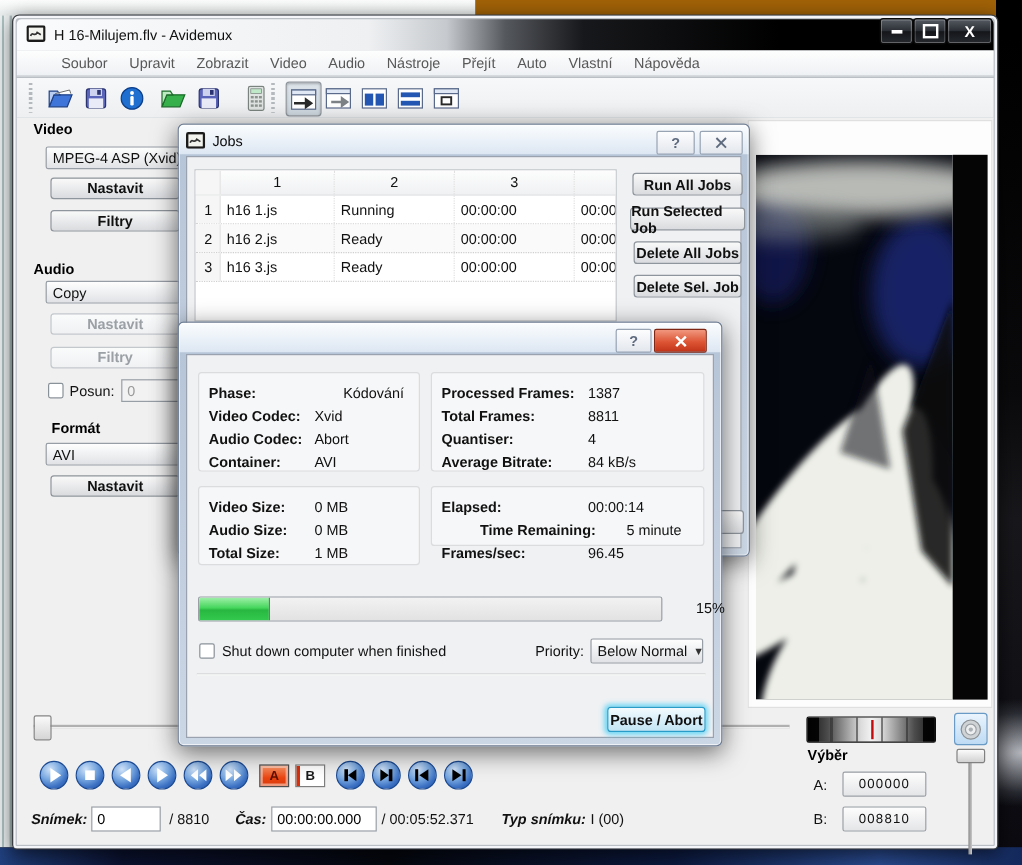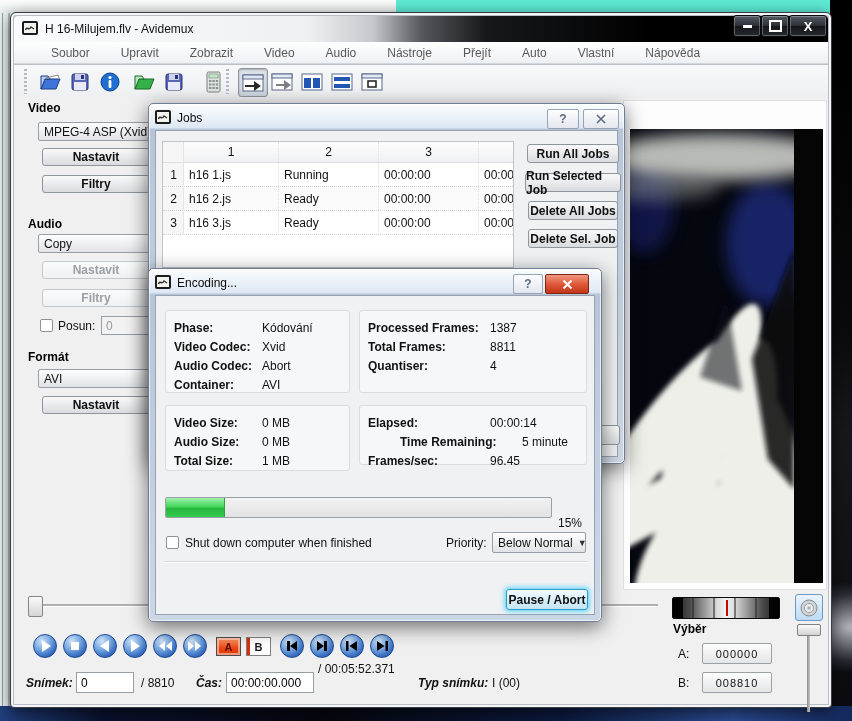--- a/index.html
+++ b/index.html
@@ -1,16 +1,16 @@
 <!DOCTYPE html>
 <html><head>
 <meta charset="utf-8">
 <style>
   html,body{margin:0;padding:0;background:#000;}
-  #screen{position:relative;width:852px;height:721px;overflow:hidden;background:#5eead4;
+  #screen{position:relative;width:852px;height:721px;overflow:hidden;background:#a16207;
           font-family:"Liberation Sans",sans-serif;font-size:12px;color:#111;}
   .abs{position:absolute;}
   .b{font-weight:bold;font-style:italic;}
 
   
   .desk-top-light{left:0;top:0;width:396px;height:13px;background:linear-gradient(180deg,#fdfdfd,#e9eded);}
   .desk-left{left:0;top:0;width:13px;height:706px;background:#eef2f2;}
   .desk-left .l1{position:absolute;left:2px;top:0;width:1px;height:100%;background:#86a4a4;}
   .desk-left .l2{position:absolute;left:8px;top:0;width:2px;height:100%;background:#aebfbf;}
   .desk-right{left:830px;top:0;width:22px;height:721px;
@@ -25,21 +25,21 @@
   .win-title{left:3px;top:3px;width:814px;height:26px;border-radius:4px 4px 0 0;display:flex;align-items:center;padding-left:8px;box-sizing:border-box;
        background:linear-gradient(90deg,#fafbfc 0%,#eef0f2 36%,#c6c9cd 44%,#55585d 50%,#17181b 58%,#000 78%);}
   .win-title .t{margin-left:7px;font-size:12px;color:#101010;}
   .winbtn{position:absolute;top:2px;height:20px;border:1px solid #0a0a0a;border-radius:3px;
        background:linear-gradient(180deg,#565b63,#2b2f35 48%,#14161a 52%,#26292e);
        box-shadow:inset 0 0 0 1px rgba(255,255,255,.28);display:flex;align-items:center;justify-content:center;color:#fff;}
   .winbtn .dash{width:9px;height:3px;background:#fff;}
   .winbtn .sq{width:9px;height:8px;border:2px solid #fff;}
   .winbtn.close{font-weight:bold;font-size:13px;}
   .menubar{left:3px;top:29px;width:814px;height:22px;background:linear-gradient(180deg,#fefefe,#eef1f4);
-       border-bottom:1px solid #d2d6da;display:flex;align-items:center;padding-left:28px;box-sizing:border-box;gap:13px;}
+       border-bottom:1px solid #d2d6da;display:flex;align-items:center;padding-left:28px;box-sizing:border-box;}
   .menubar .mi{padding:3px 9px;color:#585858;cursor:default;}
   .toolbar{left:3px;top:52px;width:814px;height:33px;background:linear-gradient(180deg,#f7f8f9,#edeff1);
        border-bottom:1px solid #d8dbde;}
   .grip{position:absolute;top:4px;width:3px;height:25px;
        background:repeating-linear-gradient(180deg,#b4b9bd 0 2px,transparent 2px 4px);}
   .tbtn{position:absolute;top:3px;width:28px;height:27px;display:flex;align-items:center;justify-content:center;border-radius:3px;}
   .tbtn.sel{border:1px solid #8e959c;background:linear-gradient(180deg,#dde4ea,#cdd6de);box-shadow:inset 0 1px 2px rgba(0,0,0,.25);}
   .client{left:3px;top:85px;width:814px;height:606px;background:#f0f0f0;}
 
   
@@ -260,21 +260,21 @@
   <div class="abs heading" style="left:28px;top:217px;">Audio</div>
   <div class="abs combo" style="left:38px;top:234px;width:112px;height:19px;">
       <span>Copy</span>
     </div>
   <div class="abs btn dis" style="left:42px;top:261px;width:108px;height:18px;">Nastavit</div>
   <div class="abs btn dis" style="left:42px;top:289px;width:108px;height:18px;">Filtry</div>
   <div class="abs cb" style="left:40px;top:319px;"></div>
   <div class="abs" style="left:58px;top:319px;">Posun:</div>
   <div class="abs field dis" style="left:101px;top:316px;width:50px;height:19px;">0</div>
 
-  <div class="abs heading" style="left:28px;top:350px;">Formát</div>
+  <div class="abs heading" style="left:43px;top:350px;">Formát</div>
   <div class="abs combo" style="left:38px;top:369px;width:112px;height:19px;">
       <span>AVI</span>
     </div>
   <div class="abs btn" style="left:42px;top:396px;width:108px;height:18px;">Nastavit</div>
 
   <div class="abs" style="left:623px;top:100px;width:204px;height:490px;background:#fdfdfd;border:1px solid #e0e0e0;box-sizing:border-box;">
     <div style="position:absolute;left:6px;top:28px;width:164px;height:454px;">
       <svg width="164" height="454" viewBox="0 0 164 454" preserveAspectRatio="none">
         <defs>
           <filter id="b1" x="-40%" y="-40%" width="180%" height="180%">
@@ -366,21 +366,21 @@
         <rect x="14.5" y="6" width="2.5" height="10" fill="#000"></rect>
         <polygon points="6,6 13.5,11 6,16" fill="#000"></polygon>
       </svg>
     </div>
 
   <div class="abs b" style="left:26px;top:676px;">Snímek:</div>
   <input class="abs txt" style="left: 76px; top: 672px; width: 58px; height: 21px;" value="0">
   <div class="abs" style="left:141px;top:676px;">/ 8810</div>
   <div class="abs b" style="left:196px;top:676px;">Čas:</div>
   <input class="abs txt" style="left: 226px; top: 672px; width: 88px; height: 21px;" value="00:00:00.000">
-  <div class="abs" style="left:318px;top:662px;">/ 00:05:52.371</div>
+  <div class="abs" style="left:318px;top:676px;">/ 00:05:52.371</div>
   <div class="abs b" style="left:418px;top:676px;">Typ snímku:</div>
   <div class="abs" style="left:492px;top:676px;">I (00)</div>
 
   <div class="abs jog" style="left:672px;top:597px;width:106px;height:20px;">
       <div class="red"></div>
     </div>
   <div class="abs spk" style="left:795px;top:594px;width:26px;height:25px;">
     <svg width="18" height="18">
         <circle cx="9" cy="9" r="8" fill="#cfd3d6" stroke="#8a8f93"></circle>
         <circle cx="9" cy="9" r="4.5" fill="#eceeef" stroke="#9aa0a4"></circle>
@@ -449,41 +449,31 @@
       <div class="btn abs" style="left:371px;top:13px;width:92px;height:19px;">Run All Jobs</div>
       <div class="btn abs" style="left:369px;top:42px;width:96px;height:19px;">Run Selected Job</div>
       <div class="btn abs" style="left:372px;top:70px;width:90px;height:19px;">Delete All Jobs</div>
       <div class="btn abs" style="left:372px;top:98px;width:90px;height:19px;">Delete Sel. Job</div>
 
       <div class="btn abs" style="left:442px;top:294px;width:22px;height:20px;"></div>
     </div>
   </div>
 
   <div class="abs dlg" style="left:148px;top:268px;width:452px;height:352px;z-index:40;">
-    <div class="dlg-title">
-      <span>
-        <svg width="16" height="14">
-            <rect width="16" height="14" rx="2" fill="#1b1b1b"></rect>
-            <rect x="2" y="2" width="12" height="10" fill="#f2f2ee"></rect>
-            <path d="M3.5 9 C5 4.5,7 10.5,9 6 L12 8" stroke="#333" stroke-width="1.4" fill="none"></path>
-          </svg>
-      </span>
-      <span class="t">Encoding...</span>
-    </div>
     <div class="dbtn" style="left:364px;width:28px;">?</div>
     <div class="dbtn red" style="left:396px;width:42px;">
       <svg width="11" height="11">
           <path d="M1.5 1.5 L9.5 9.5 M9.5 1.5 L1.5 9.5" stroke="#fff" stroke-width="2"></path>
         </svg>
     </div>
     <div class="dlg-body" style="left:6px;top:26px;right:6px;bottom:6px;">
 
       <div class="grp" style="left:9px;top:14px;width:185px;height:83px;">
         <div class="kv">
-            <span class="k" style="width:88px;">Phase:</span>
+            <span class="k" style="width:112px;">Phase:</span>
             <span class="v">Kódování</span>
           </div>
         <div class="kv">
             <span class="k" style="width:88px;">Video Codec:</span>
             <span class="v">Xvid</span>
           </div>
         <div class="kv">
             <span class="k" style="width:88px;">Audio Codec:</span>
             <span class="v">Abort</span>
           </div>
@@ -499,56 +489,60 @@
             <span class="v">1387</span>
           </div>
         <div class="kv">
             <span class="k" style="width:122px;">Total Frames:</span>
             <span class="v">8811</span>
           </div>
         <div class="kv">
             <span class="k" style="width:122px;">Quantiser:</span>
             <span class="v">4</span>
           </div>
+        <div class="kv">
+            <span class="k" style="width:122px;">Average Bitrate:</span>
+            <span class="v">84 kB/s</span>
+          </div>
       </div>
 
       <div class="grp" style="left:9px;top:109px;width:185px;height:66px;">
         <div class="kv">
             <span class="k" style="width:88px;">Video Size:</span>
             <span class="v">0 MB</span>
           </div>
         <div class="kv">
             <span class="k" style="width:88px;">Audio Size:</span>
             <span class="v">0 MB</span>
           </div>
         <div class="kv">
             <span class="k" style="width:88px;">Total Size:</span>
             <span class="v">1 MB</span>
           </div>
       </div>
 
-      <div class="grp" style="left:203px;top:109px;width:228px;height:60px;">
+      <div class="grp" style="left:203px;top:109px;width:228px;height:50px;">
         <div class="kv">
             <span class="k" style="width:122px;">Elapsed:</span>
             <span class="v">00:00:14</span>
           </div>
         <div class="kv">
             <span class="k" style="width:122px;margin-left:32px;">Time Remaining:</span>
             <span class="v">5 minute</span>
           </div>
         <div class="kv">
             <span class="k" style="width:122px;">Frames/sec:</span>
             <span class="v">96.45</span>
           </div>
       </div>
 
       <div class="pbar" style="left:9px;top:201px;width:385px;height:19px;">
         <div class="pfill" style="width: 15%;"></div>
       </div>
-      <div class="abs" style="left:402px;top:204px;margin-top:16px;">15%</div>
+      <div class="abs" style="left:424px;top:204px;">15%</div>
 
       <div class="cb abs" style="left:10px;top:240px;"></div>
       <div class="abs" style="left:29px;top:240px;">Shut down computer when finished</div>
       <div class="abs" style="left:290px;top:240px;">Priority:</div>
       <div class="combo abs" style="left:336px;top:236px;width:94px;height:21px;">
         <span>Below Normal</span>
         <span class="arr">▼</span>
       </div>
 
       <div class="abs" style="left:8px;top:265px;width:424px;height:1px;background:#d6d8da;border-bottom:1px solid #fff;"></div>

